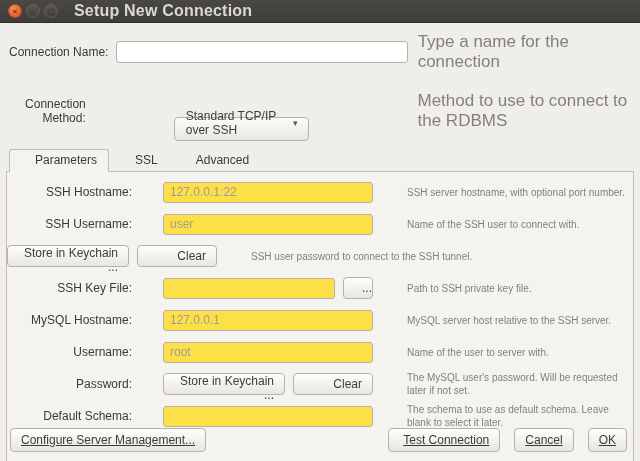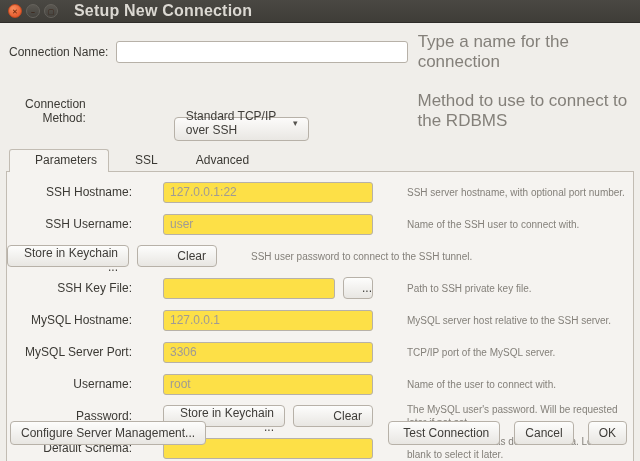--- a/index.html
+++ b/index.html
@@ -106,22 +106,22 @@
   }
   .btn-keychain { width:122px; }
   .btn-clear { width:80px; }
   .btn-browse { width:30px; padding:0; }
   .f-hint {
     margin-left:10px; flex:1;
     color:var(--hint_text,#84807a); font-size:10px; line-height:1.3;
   }
   
   .footer {
-    position:absolute; left:0; right:0; bottom:16px;
-    display:flex; align-items:center; padding:0 13px 0 10px;
+    position:absolute; left:0; right:0; bottom:9px;
+    display:flex; align-items:center; padding:0 13px 0 10px;text-decoration:underline;
   }
   .footer .btn { height:24px; }
   .spacer { flex:1; }
   .btn-test { margin-right:14px; min-width:112px; }
   .btn-cancel { margin-right:14px; min-width:56px; }
   .btn-ok { min-width:38px; }
 </style>
 </head>
 <body>
 
@@ -195,34 +195,27 @@
   </div>
 
   <div class="f-row">
     <span class="f-label">MySQL Hostname:</span>
     <div class="f-control">
       <input class="f-input" type="text" placeholder="127.0.0.1" style="">
     </div>
     <span class="f-hint">MySQL server host relative to the SSH server.</span>
   </div>
 
-  <div class="f-row">
-    <span class="f-label">MySQL Server Port:</span>
-    <div class="f-control">
-      <input class="f-input" type="text" placeholder="3306" style="">
-    </div>
-    <span class="f-hint">TCP/IP port of the MySQL server.</span>
-  </div>
 
   <div class="f-row">
     <span class="f-label">Username:</span>
     <div class="f-control">
       <input class="f-input" type="text" placeholder="root" style="">
     </div>
-    <span class="f-hint">Name of the user to connect with.</span>
+    <span class="f-hint">Name of the user to server with.</span>
   </div>
 
   <div class="f-row">
     <span class="f-label">Password:</span>
     <div class="f-control">
       <button class="btn btn-keychain">Store in Keychain ...</button>
       <button class="btn btn-clear">Clear</button>
     </div>
     <span class="f-hint">The MySQL user's password. Will be requested later if not set.</span>
   </div>

